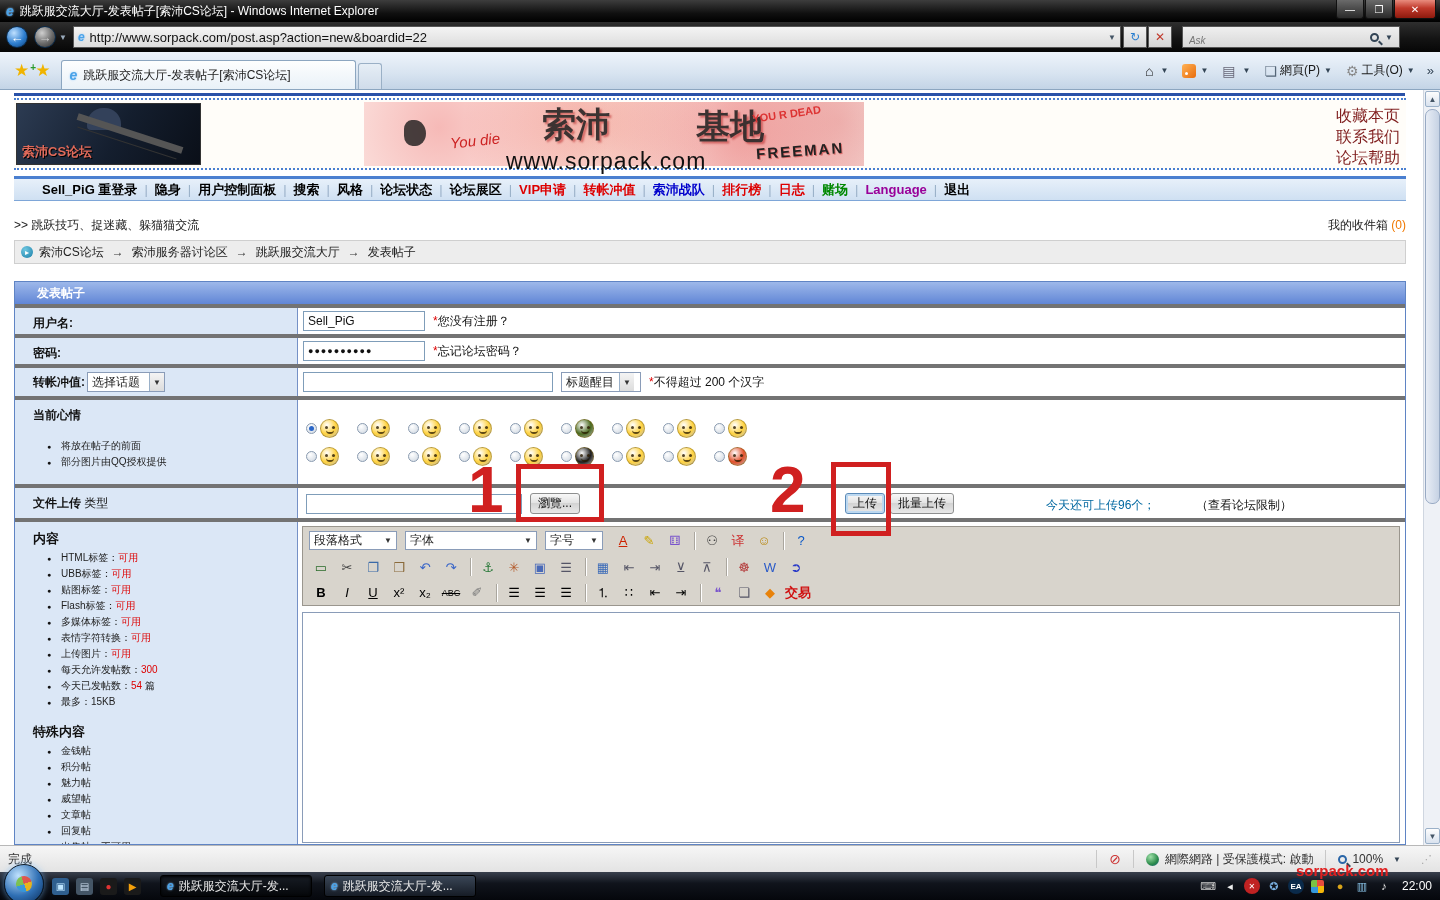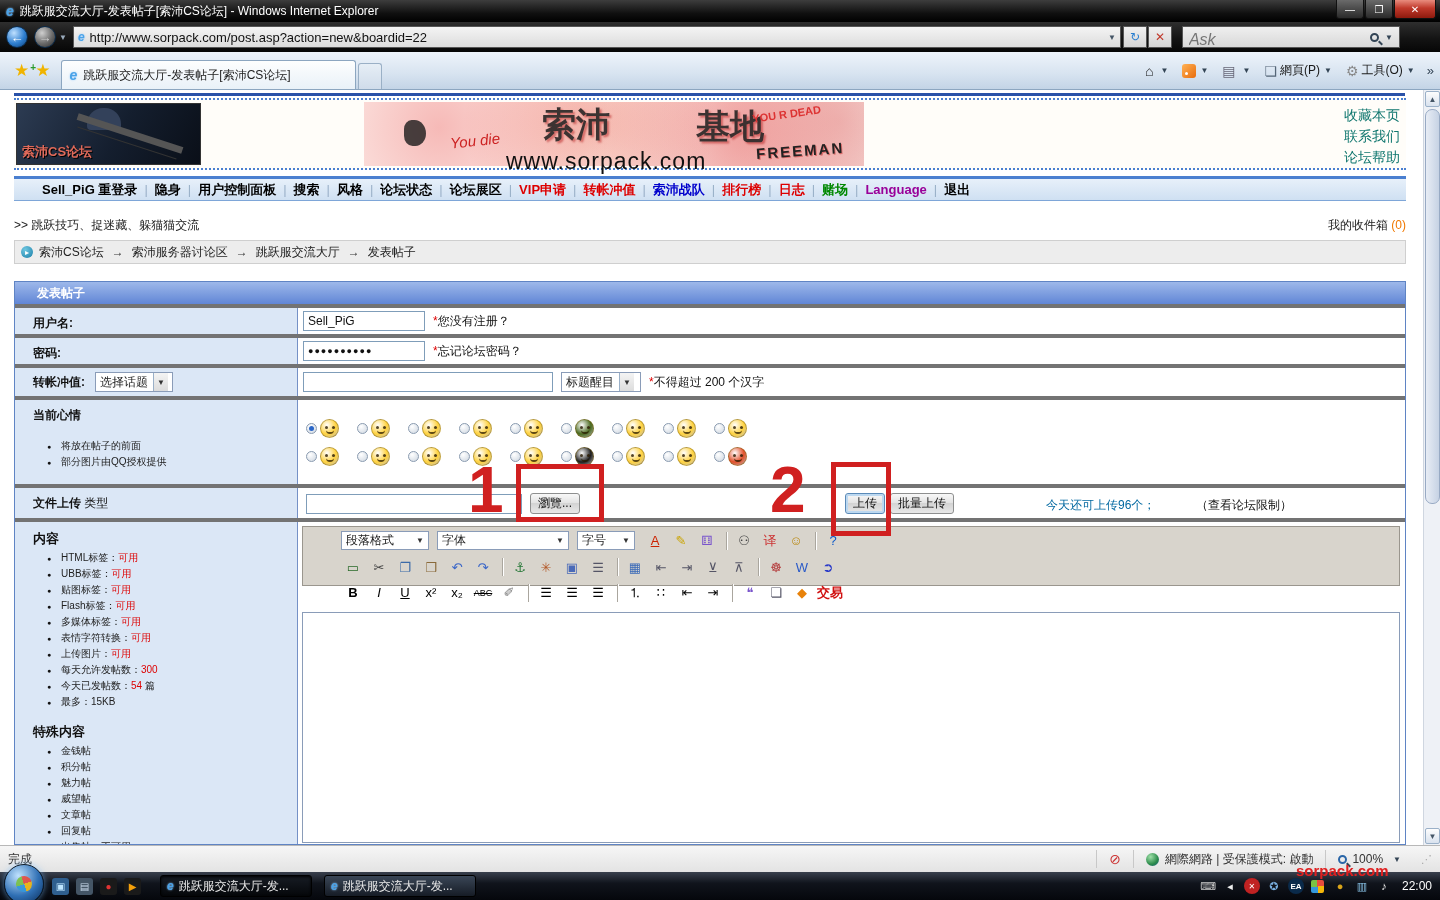--- a/index.html
+++ b/index.html
@@ -29,21 +29,21 @@
   .addr-drop { color:#9ab; font-size:8px; margin:0 6px 0 3px; }
   .addrfield { height:22px; flex:0 0 1048px; background:linear-gradient(180deg,#f4f4f4,#dcdcdc);
     border:1px solid #555; display:flex; align-items:center; padding:0 4px; font-size:13px; color:#111; }
   .addrfield .eicon { font-size:12px; margin-right:5px; }
   .addrfield .car { margin-left:auto; color:#456; font-size:8px; }
   .sqbtn { width:24px; height:22px; background:linear-gradient(180deg,#f0f0f0,#d5d5d5);
     border:1px solid #555; display:flex; align-items:center; justify-content:center; font-size:12px; }
   .askbox { height:22px; width:218px; margin-left:10px; background:linear-gradient(180deg,#efefef,#d8d8d8);
     border:1px solid #555; display:flex; align-items:center; padding:0 6px; }
   .askbox input { border:none; background:transparent; font-style:italic; color:#666; width:160px;
-    font-size:16px; outline:none; font-family:inherit;margin-top:6px; }
+    font-size:10px; outline:none; font-family:inherit;margin-top:6px; }
   .mag { width:9px; height:9px; border:2px solid #345; border-radius:50%; position:relative; margin-left:auto; }
   .mag::after { content:''; position:absolute; width:5px; height:2px; background:#345;
     transform:rotate(45deg); left:6px; top:7px; }
 
   
   .tabrow { position:absolute; left:0; top:52px; width:1440px; height:38px;
     background:linear-gradient(180deg,#eef4fb,#d7e3f0 60%,#c3d4e6); border-bottom:1px solid #8ca6c0;
     display:flex; align-items:flex-end; }
   .star { color:#f0b400; font-size:17px; margin:0 4px 8px 14px; }
   .staradd { color:#f0b400; font-size:17px; margin:0 10px 8px 2px; position:relative; }
@@ -83,21 +83,21 @@
       radial-gradient(circle at 75% 50%, rgba(230,60,60,.35), transparent 40%),
       radial-gradient(circle at 95% 30%, rgba(200,40,40,.30), transparent 50%); }
   .cal { position:absolute; font-family:"DejaVu Serif","Liberation Serif",serif; font-weight:bold; color:#1c1c1c;
     text-shadow:2px 2px 2px rgba(180,30,30,.6); font-size:34px; opacity:.85; }
   .youdie { position:absolute; color:#c22; font-style:italic; font-size:15px; transform:rotate(-6deg); }
   .siteurl { position:absolute; color:#111; font-size:23px; letter-spacing:1px;margin-top:12px; }
   .yrdead { position:absolute; color:#d33; font-size:11px; font-weight:bold; transform:rotate(-8deg); }
   .freeman { position:absolute; color:#222; font-size:15px; font-weight:bold; letter-spacing:2px;
     text-shadow:1px 1px 0 rgba(200,40,40,.5); transform:rotate(-4deg); }
   .splat { position:absolute; width:22px; height:26px; background:#1a1a1a; border-radius:40% 60% 55% 45%; opacity:.8; }
-  .side-links { position:absolute; right:6px; top:5px; text-align:left; font-size:14px; color:#0f766e; }
+  .side-links { position:absolute; right:6px; top:5px; text-align:left; font-size:16px; color:#7f1d1d; }
   .slink { display:block; line-height:21px; }
 
   .navbar { position:absolute; left:14px; top:86px; width:1392px; height:25px;
     background:linear-gradient(180deg,#e7f0fa,#cfe0f2); border-top:3px solid #4a7fd0; border-bottom:1px solid #7ea6d8;
     display:flex; align-items:center; padding-left:28px; font-size:13px; }
   .navlink { font-weight:bold; text-decoration:none; white-space:nowrap; }
   .navsep { color:#9ab0c8; margin:0 7px; font-weight:normal; }
 
   .announce { position:absolute; left:14px; top:124px; width:1392px; height:22px; font-size:12px; color:#222;
     display:flex; align-items:center; }
@@ -147,22 +147,22 @@
     border-bottom:2px solid rgba(40,25,0,.75); border-radius:0 0 8px 8px; }
 
   .vbtn { background:linear-gradient(180deg,#f8f8f8,#e4e4e4 45%,#d2d2d2 46%,#e8e8e8); border:1px solid #8e8f8f;
     border-radius:3px; font-size:12px; color:#111; padding:0 7px; height:21px; font-family:inherit; }
   .vbtn.focus { box-shadow:0 0 0 2px #bcd8f0 inset; border-color:#5a8ab8; }
   .rednote { color:#0369a1; } .blacknote { color:#111; }
 
   .sbtitle { font-weight:bold; font-size:13px; color:#111; margin:4px 0 2px 0; }
   .val-red { color:#d00; }
 
-  .editorbox { position:absolute; left:4px; top:4px; right:5px; height:60px; background:#d8d4cc;
-    border:1px solid #9a968e;padding-left:32px; }
+  .editorbox { position:absolute; left:4px; top:4px; right:5px; height:80px; background:#d8d4cc;
+    border:1px solid #9a968e; }
   .etrow { display:flex; align-items:center; height:27px; padding-left:6px; }
   .etrow.r2 { height:26px; } .etrow.r3 { height:25px; }
   .esel { background:#fff; border:1px solid #8a9cb8; height:19px; display:inline-flex; align-items:center;
     font-size:12px; padding-left:4px; margin-right:8px; color:#222; }
   .esel .car { font-size:8px; margin:0 4px; color:#333; }
   .ebtn { width:24px; height:20px; display:inline-flex; align-items:center; justify-content:center; font-size:13px;
     margin-right:2px; border:1px solid transparent; }
   .ebtn.bold { font-weight:bold; } .ebtn.ital { font-style:italic; }
   .ebtn.und { text-decoration:underline; } .ebtn.stk { text-decoration:line-through; font-size:9px; }
   .ebtn.big { width:auto; font-weight:bold; font-size:13px; }
@@ -373,21 +373,21 @@
           <div class="fcell">
             <input class="inp" style="width: 122px; font-size: 9px; letter-spacing: 1px;" value="●●●●●●●●●●">
             <span class="note-star">*</span>
             <span class="note">忘记论坛密码？</span>
           </div>
         </div>
 
         <div class="frow" style="height:32px;">
           <div class="flabel" style="display:flex;align-items:center;padding-top:0;">
             <b>转帐冲值:</b>
-            <span class="sel" style="margin-left:10px;width:78px;">
+            <span class="sel" style="margin-left:2px;width:78px;justify-content:space-between;">
               <span>选择话题</span>
                 <span class="car">▼</span>
             </span>
           </div>
           <div class="fcell">
             <input class="inp" style="width: 250px;">
             <span class="sel" style="margin-left:8px;width:80px;">
               <span>标题醒目</span>
                 <span class="car">▼</span>
             </span>

